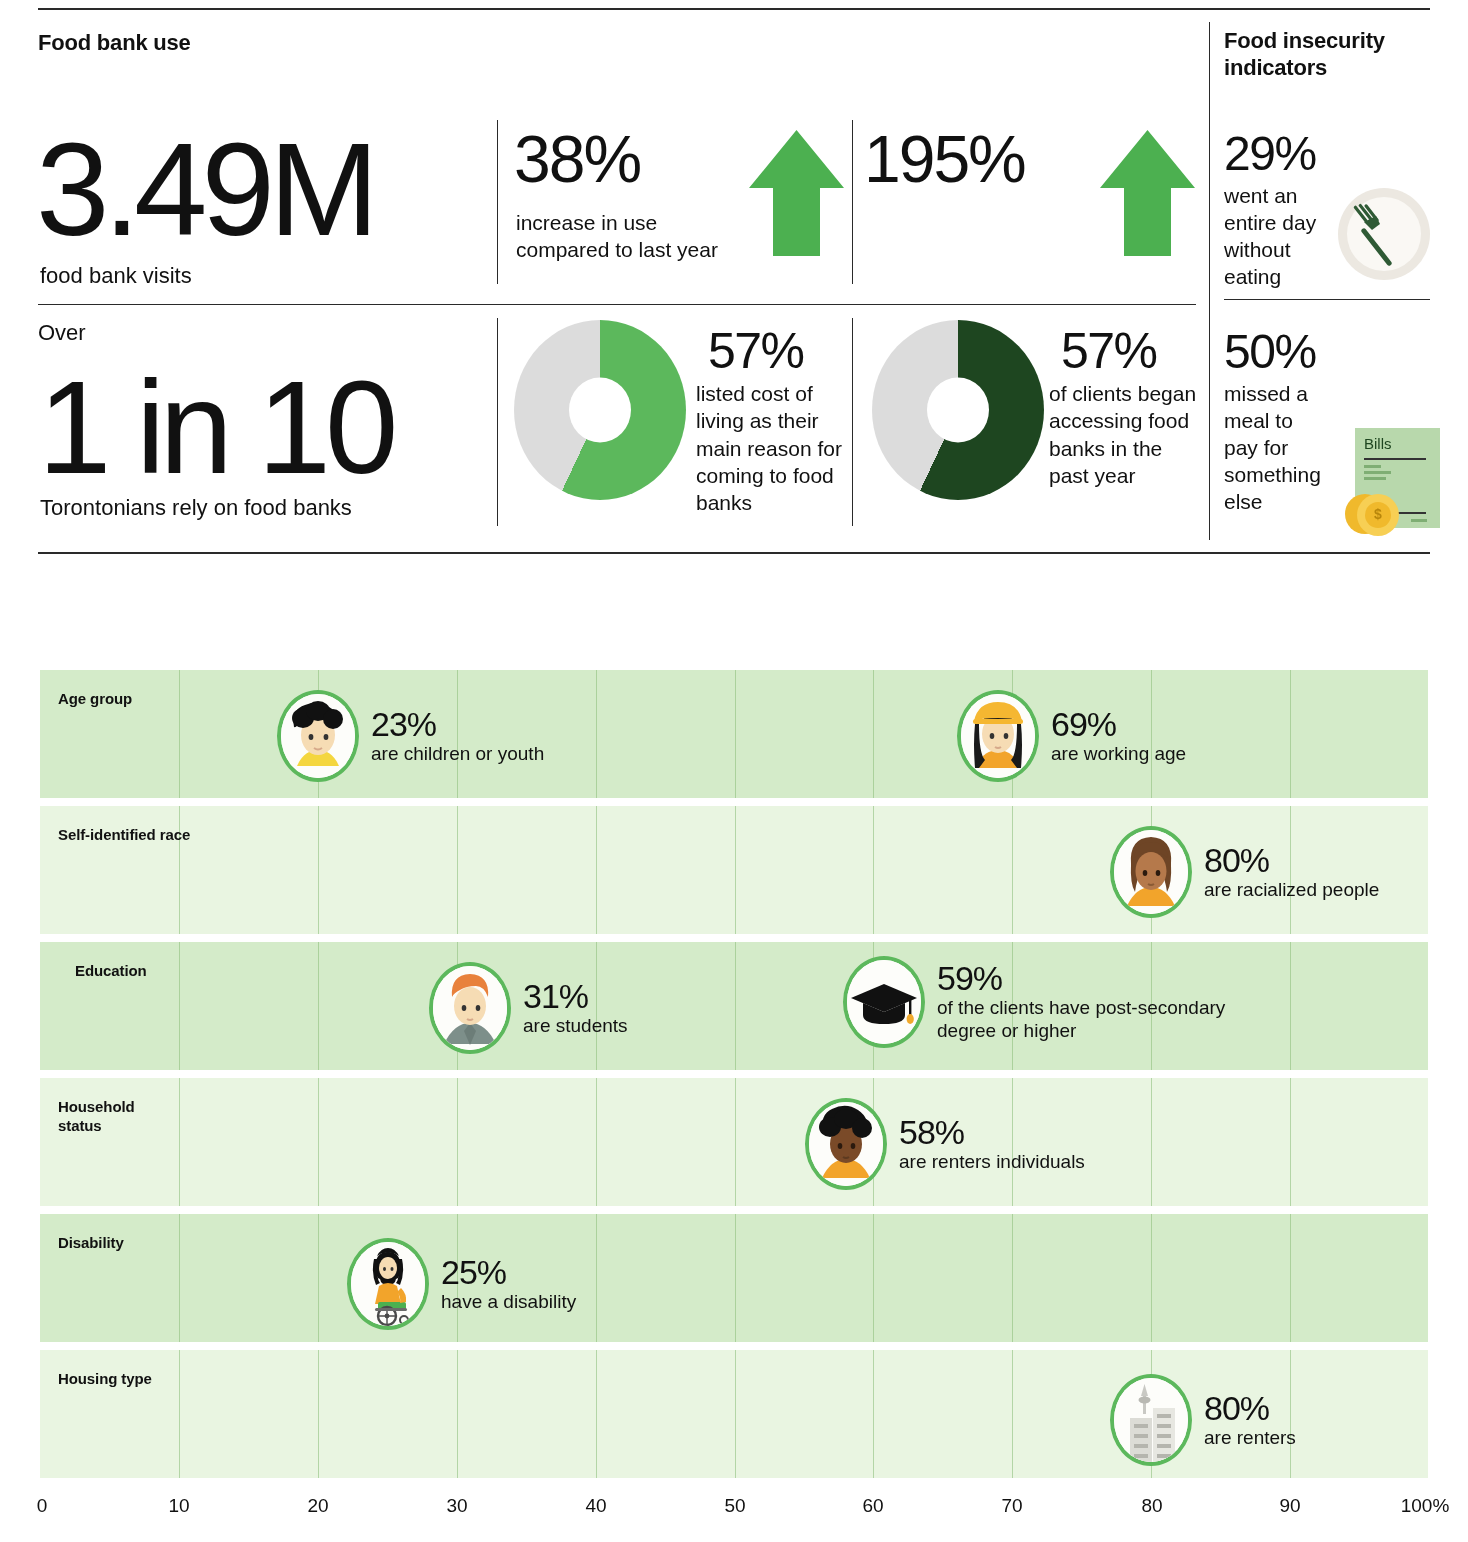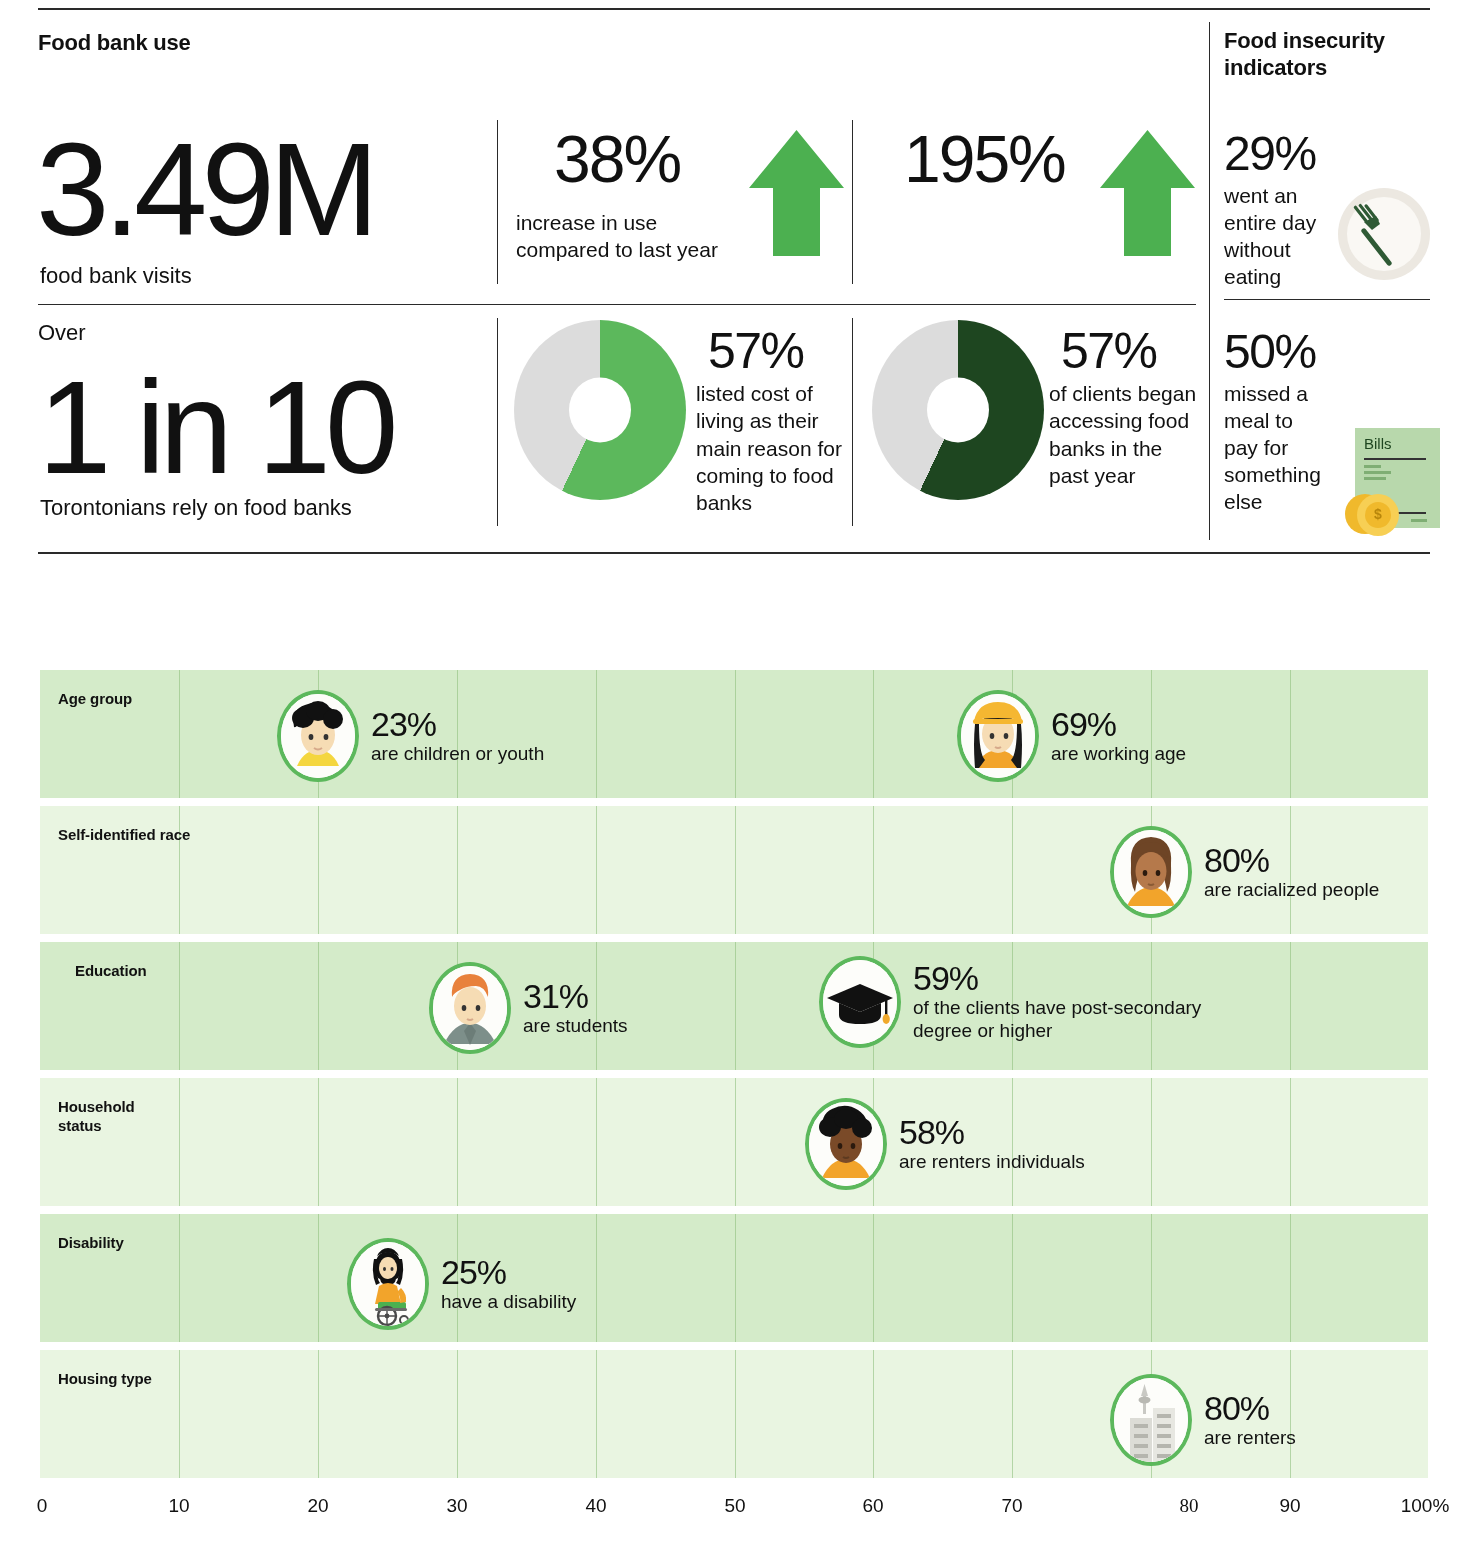--- a/index.html
+++ b/index.html
@@ -35,21 +35,20 @@
   .bignum-sub {
     font-size: 22px;
     font-weight: 400;
     line-height: 1.25;
   }
   .midnum {
     font-size: 66px;
     font-weight: 400;
     letter-spacing: -2px;
     line-height: 1;
-    margin-left: 40px;
   }
   .midnum-sub {
     font-size: 21px;
     font-weight: 400;
     line-height: 1.3;
   }
   .over-lbl { font-size: 22px; font-weight: 400; line-height: 1.2; }
 
   .arrow-up { position: absolute; }
 
@@ -310,21 +309,21 @@
           <ellipse cx="45" cy="42" rx="2.3" ry="3" fill="#333"></ellipse>
           <path d="M34 53 q3 2 6 0" stroke="#d6a98a" stroke-width="2" fill="none"></path>
         </svg>
       </div>
       <div class="mtext">
         <div class="mpct">31%</div>
         <div class="mlbl">are students</div>
       </div>
     </div>
 
-    <div class="marker" style="left:820px;top:286px;transform:translateX(-41px);">
+    <div class="marker" style="left:844px;top:286px;transform:translateX(-41px);">
       <div class="mcircle">
         <svg width="74" height="84" viewBox="0 0 74 84">
           <rect width="74" height="84" fill="#fdfdfa"></rect>
           <polygon points="37,24 70,38 37,52 4,38" fill="#111"></polygon>
           <path d="M16 43 v12 q0 9 21 9 t21-9 v-12 l-21 9z" fill="#111"></path>
           <rect x="62" y="40" width="2.4" height="16" fill="#111"></rect>
           <ellipse cx="63.2" cy="59" rx="3.6" ry="5" fill="#f0a92c"></ellipse>
         </svg>
       </div>
       <div class="mtext">
@@ -454,18 +453,18 @@
 
   <div class="axis" style="top:1495px;height:30px;left:40px;">
     <div class="tick" style="left:2px;">0</div>
     <div class="tick" style="left:139px;">10</div>
     <div class="tick" style="left:278px;">20</div>
     <div class="tick" style="left:417px;">30</div>
     <div class="tick" style="left:556px;">40</div>
     <div class="tick" style="left:695px;">50</div>
     <div class="tick" style="left:833px;">60</div>
     <div class="tick" style="left:972px;">70</div>
-    <div class="tick" style="left:1149px;font-family:Liberation Serif, serif;">80</div>
+    <div class="tick" style="left:1112px;">80</div>
     <div class="tick" style="left:1250px;">90</div>
     <div class="tick" style="left:1385px;">100%</div>
   </div>
 
 </div>
 
 </body></html>

